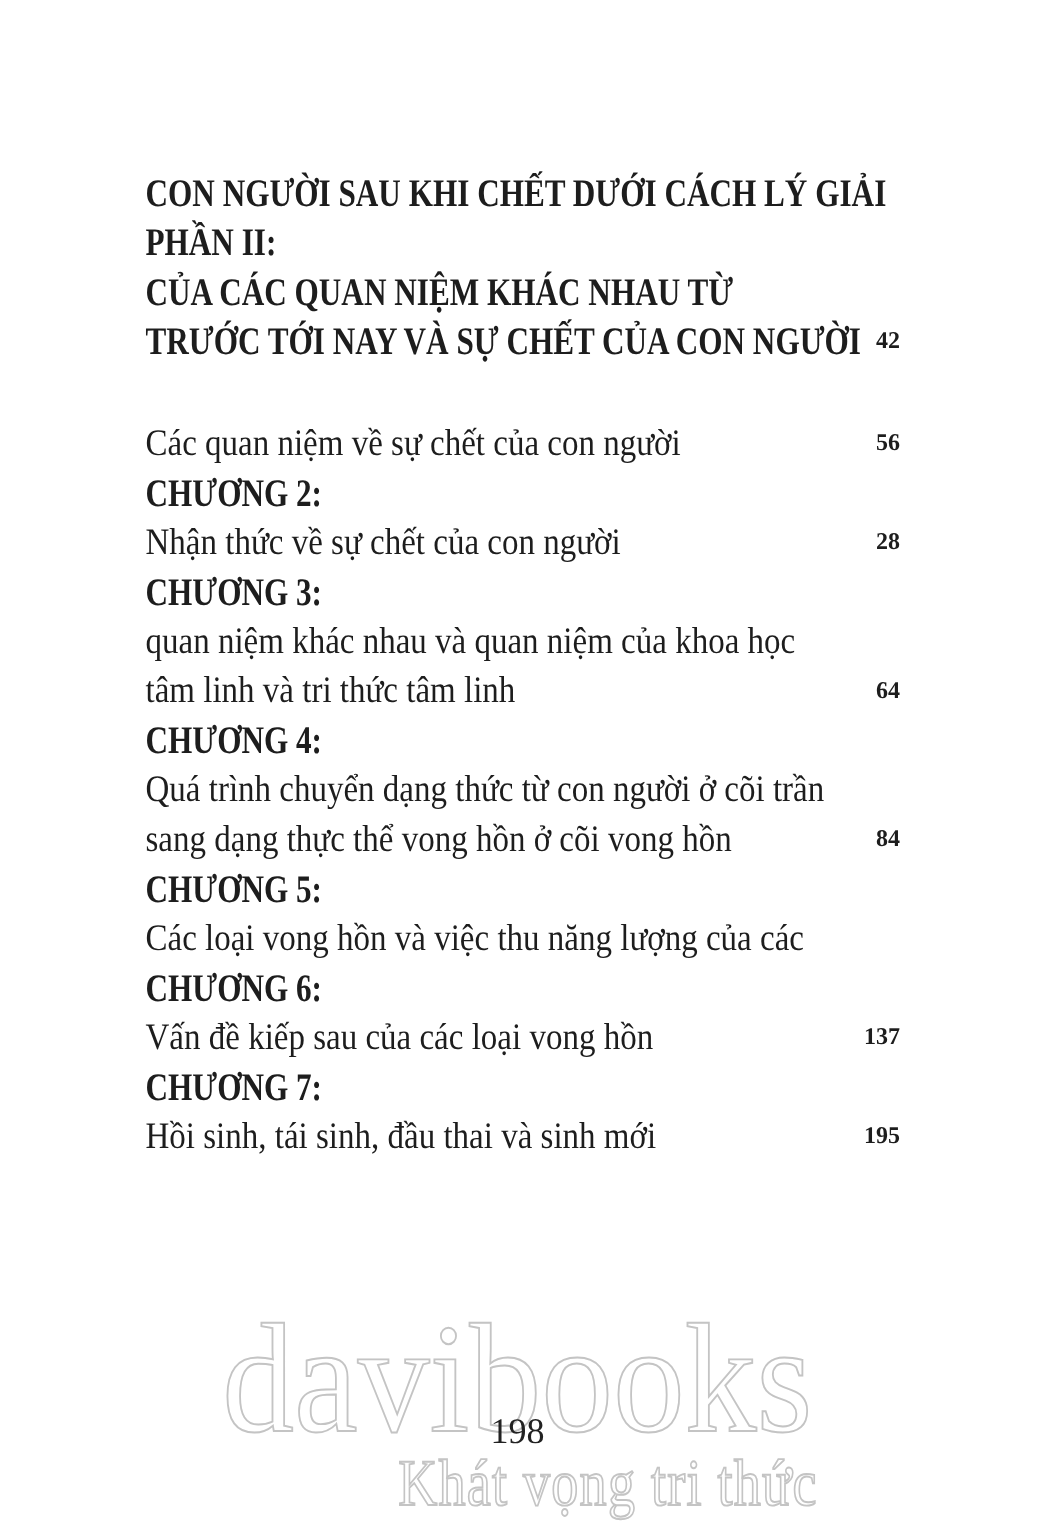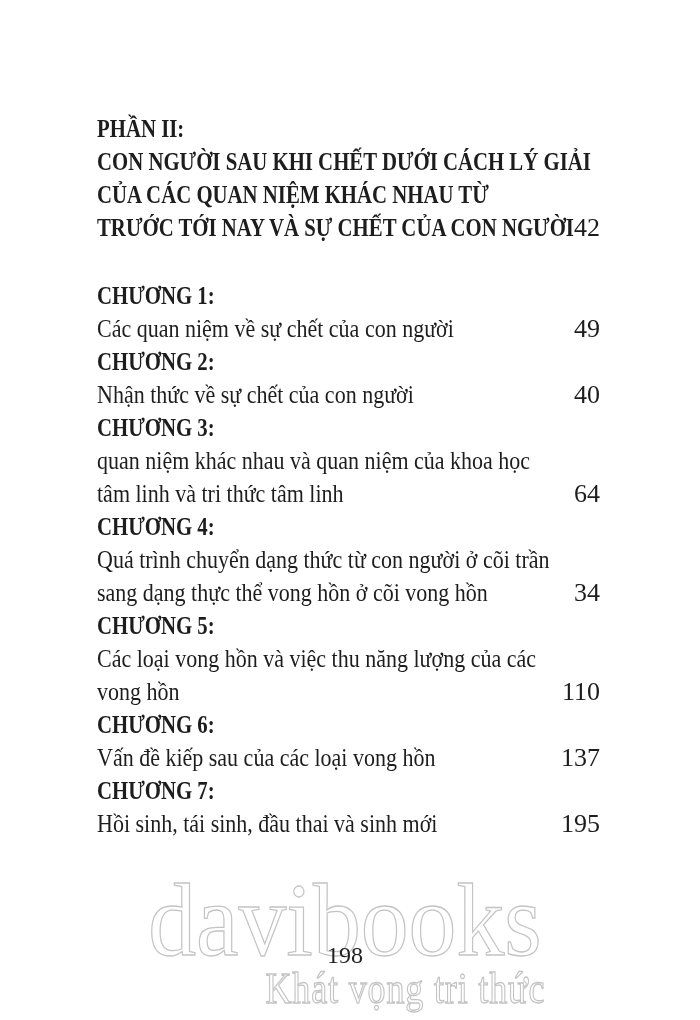--- a/index.html
+++ b/index.html
@@ -35,22 +35,22 @@
     white-space: nowrap;
   }
   .line.h { font-weight: bold; font-size: 26px; }
   .line.h .txt { transform: scaleX(0.80); }
   .line.b { font-size: 25px; }
   .line.b .txt { transform: scaleX(0.88); }
 
   .pagenum {
     position: absolute;
     right: 0; top: 0;
-    font-size: 26px;
-    font-weight: normal;
+    font-size: 16px;
+    font-weight: bold;
     line-height: 33px;
   }
 
   
   .wm {
     position: absolute;
     color: transparent;
     -webkit-text-stroke: 1.3px var(--wm-color, #c4c4c4);
     white-space: nowrap;
     transform-origin: 100% 50%;
@@ -84,48 +84,46 @@
 </head>
 <body style="background: rgb(255, 255, 255); color: rgb(29, 29, 29); --wm-color: #c4c4c4;">
 
 <div>
 
   <div class="wm wm-brand">davibooks</div>
   <div class="wm wm-slogan">Khát vọng tri thức</div>
 
   <div class="toc-part">
     <div class="line h">
-      <span class="txt">PHẦN II:</span>
+      <span class="txt">CON NGƯỜI SAU KHI CHẾT DƯỚI CÁCH LÝ GIẢI</span>
     </div>
     <div class="line h">
-      <span class="txt">CON NGƯỜI SAU KHI CHẾT DƯỚI CÁCH LÝ GIẢI</span>
+      <span class="txt">PHẦN II:</span>
     </div>
     <div class="line h">
       <span class="txt">CỦA CÁC QUAN NIỆM KHÁC NHAU TỪ</span>
     </div>
     <div class="line h">
       <span class="txt">TRƯỚC TỚI NAY VÀ SỰ CHẾT CỦA CON NGƯỜI</span>
       <span class="pagenum">42</span>
     </div>
   </div>
 
   <div class="toc-chapters">
-      <div class="line h"><span class="txt">CHƯƠNG 1:</span></div>
-      <div class="line b"><span class="txt">Các quan niệm về sự chết của con người</span><span class="pagenum">49</span></div>
+      <div class="line b"><span class="txt">Các quan niệm về sự chết của con người</span><span class="pagenum">56</span></div>
       <div class="line h"><span class="txt">CHƯƠNG 2:</span></div>
-      <div class="line b"><span class="txt">Nhận thức về sự chết của con người</span><span class="pagenum">40</span></div>
+      <div class="line b"><span class="txt">Nhận thức về sự chết của con người</span><span class="pagenum">28</span></div>
       <div class="line h"><span class="txt">CHƯƠNG 3:</span></div>
       <div class="line b"><span class="txt">quan niệm khác nhau và quan niệm của khoa học</span></div>
       <div class="line b"><span class="txt">tâm linh và tri thức tâm linh</span><span class="pagenum">64</span></div>
       <div class="line h"><span class="txt">CHƯƠNG 4:</span></div>
       <div class="line b"><span class="txt">Quá trình chuyển dạng thức từ con người ở cõi trần</span></div>
-      <div class="line b"><span class="txt">sang dạng thực thể vong hồn ở cõi vong hồn</span><span class="pagenum">34</span></div>
+      <div class="line b"><span class="txt">sang dạng thực thể vong hồn ở cõi vong hồn</span><span class="pagenum">84</span></div>
       <div class="line h"><span class="txt">CHƯƠNG 5:</span></div>
       <div class="line b"><span class="txt">Các loại vong hồn và việc thu năng lượng của các</span></div>
-      <div class="line b"><span class="txt">vong hồn</span><span class="pagenum">110</span></div>
       <div class="line h"><span class="txt">CHƯƠNG 6:</span></div>
       <div class="line b"><span class="txt">Vấn đề kiếp sau của các loại vong hồn</span><span class="pagenum">137</span></div>
       <div class="line h"><span class="txt">CHƯƠNG 7:</span></div>
       <div class="line b"><span class="txt">Hồi sinh, tái sinh, đầu thai và sinh mới</span><span class="pagenum">195</span></div>
     </div>
 
   <div class="footer-pagenum">198</div>
 
 </div>
 

